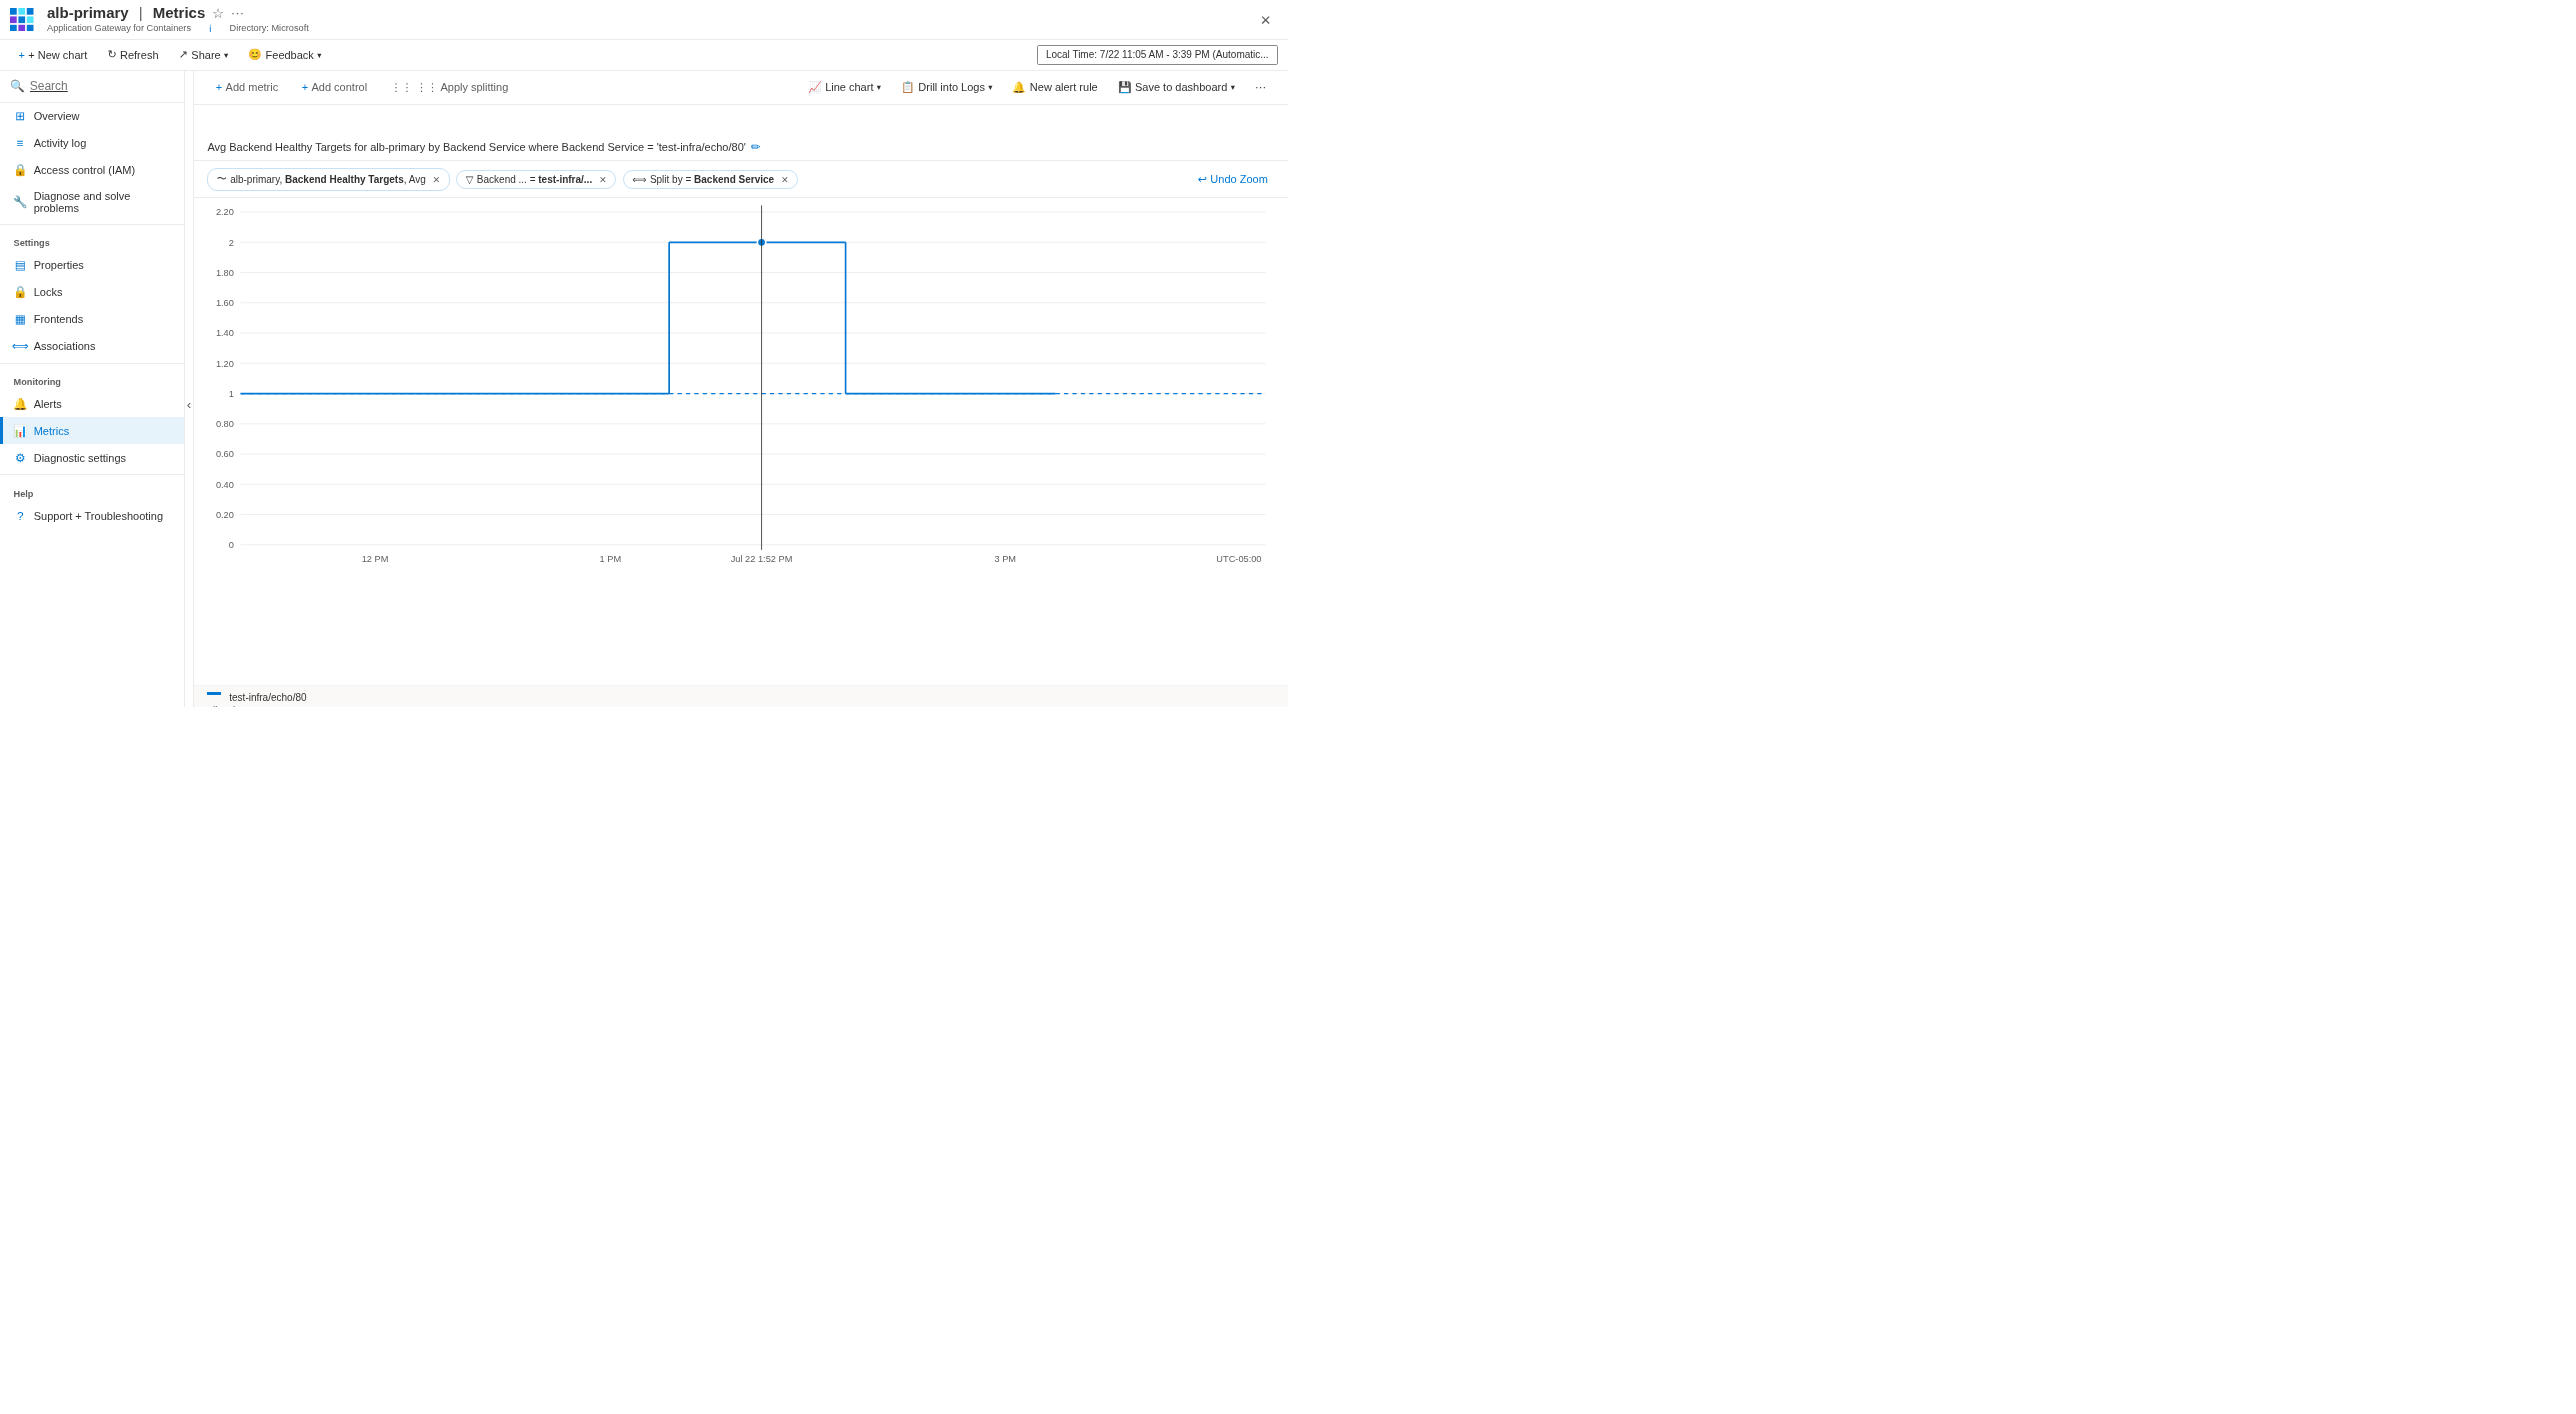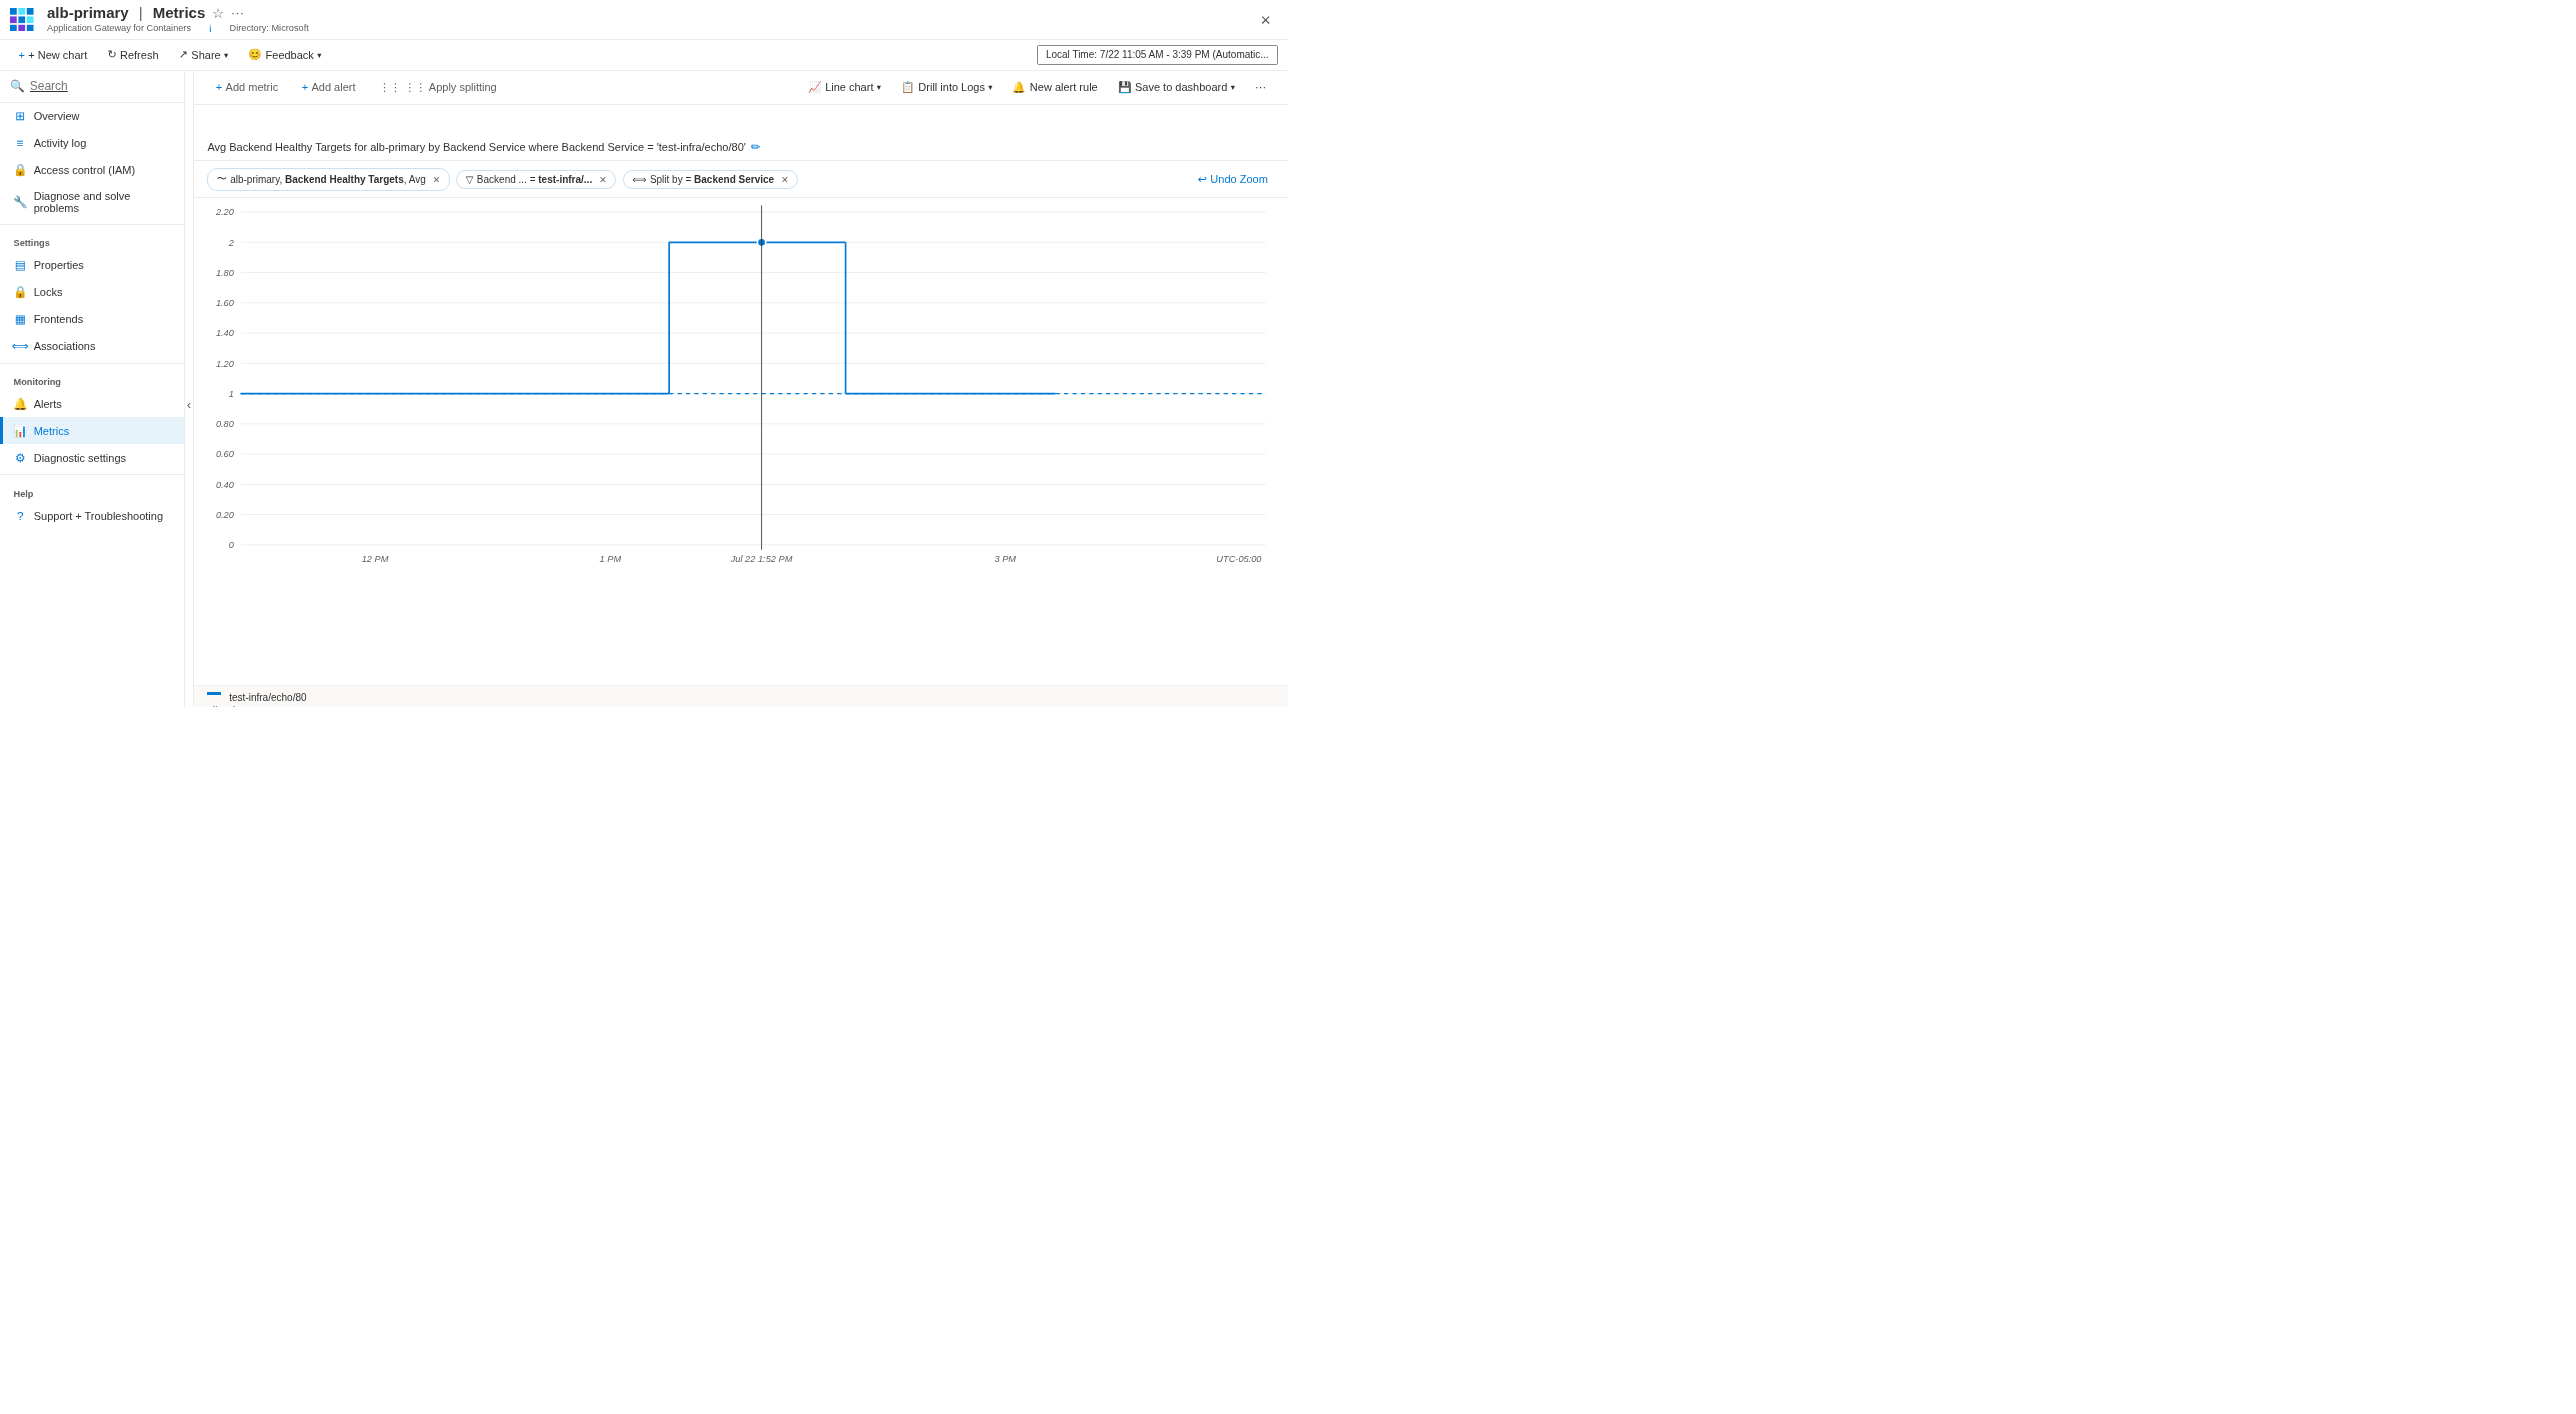--- a/index.html
+++ b/index.html
@@ -99,21 +99,21 @@
     }
     .chip .chip-close { color: #605e5c; margin-left: 3.4px; cursor: pointer; font-size: 9.2px; }
     .chip .bold { font-weight: 600; }
     .undo-zoom {
       margin-left: auto; display: flex; align-items: center; gap: 3.4px;
       color: #0078d4; font-size: 11px; cursor: pointer; background: none; border: none; padding: 3.4px 6.7px;
     }
     
     
     .chart-area { padding: 6.7px 0; flex: 1; }
-    .chart-container { position: relative; padding: 0 13.5px; font-style: italic; }
+    .chart-container { position: relative; padding: 0 13.5px; }
     
     
     .chart-legend {
       padding: 6.7px 13.5px; border-top: 0.8px solid #f3f2f1; font-size: 10px;
       background: #faf9f8;
     }
     .legend-item { display: flex; align-items: flex-start; gap: 5px; }
     .legend-value { font-size: 13.5px; font-weight: 600; color: #323130; }
     
     svg.chart { width: 100%; }
@@ -255,21 +255,21 @@
   <div class="content">
     <div class="metrics-content">
 
       <div class="metrics-toolbar">
         <button class="metric-btn" style="color:#605e5c;">
           <span style="color:#0078d4;">+</span>
           <span>Add metric</span>
         </button>
         <button class="metric-btn" style="color:#605e5c;">
           <span style="color:#0078d4;">+</span>
-          <span>Add alert</span>
+          <span>Add control</span>
         </button>
         <button class="metric-btn" style="color:#605e5c;">
           <span>⋮⋮</span>
           <span>⋮⋮ Apply splitting</span>
         </button>
         <div class="metrics-toolbar-right">
           <button class="metric-btn-right">
             <span>📈</span>
             <span>Line chart</span>
             <span class="chevron">▾</span>

